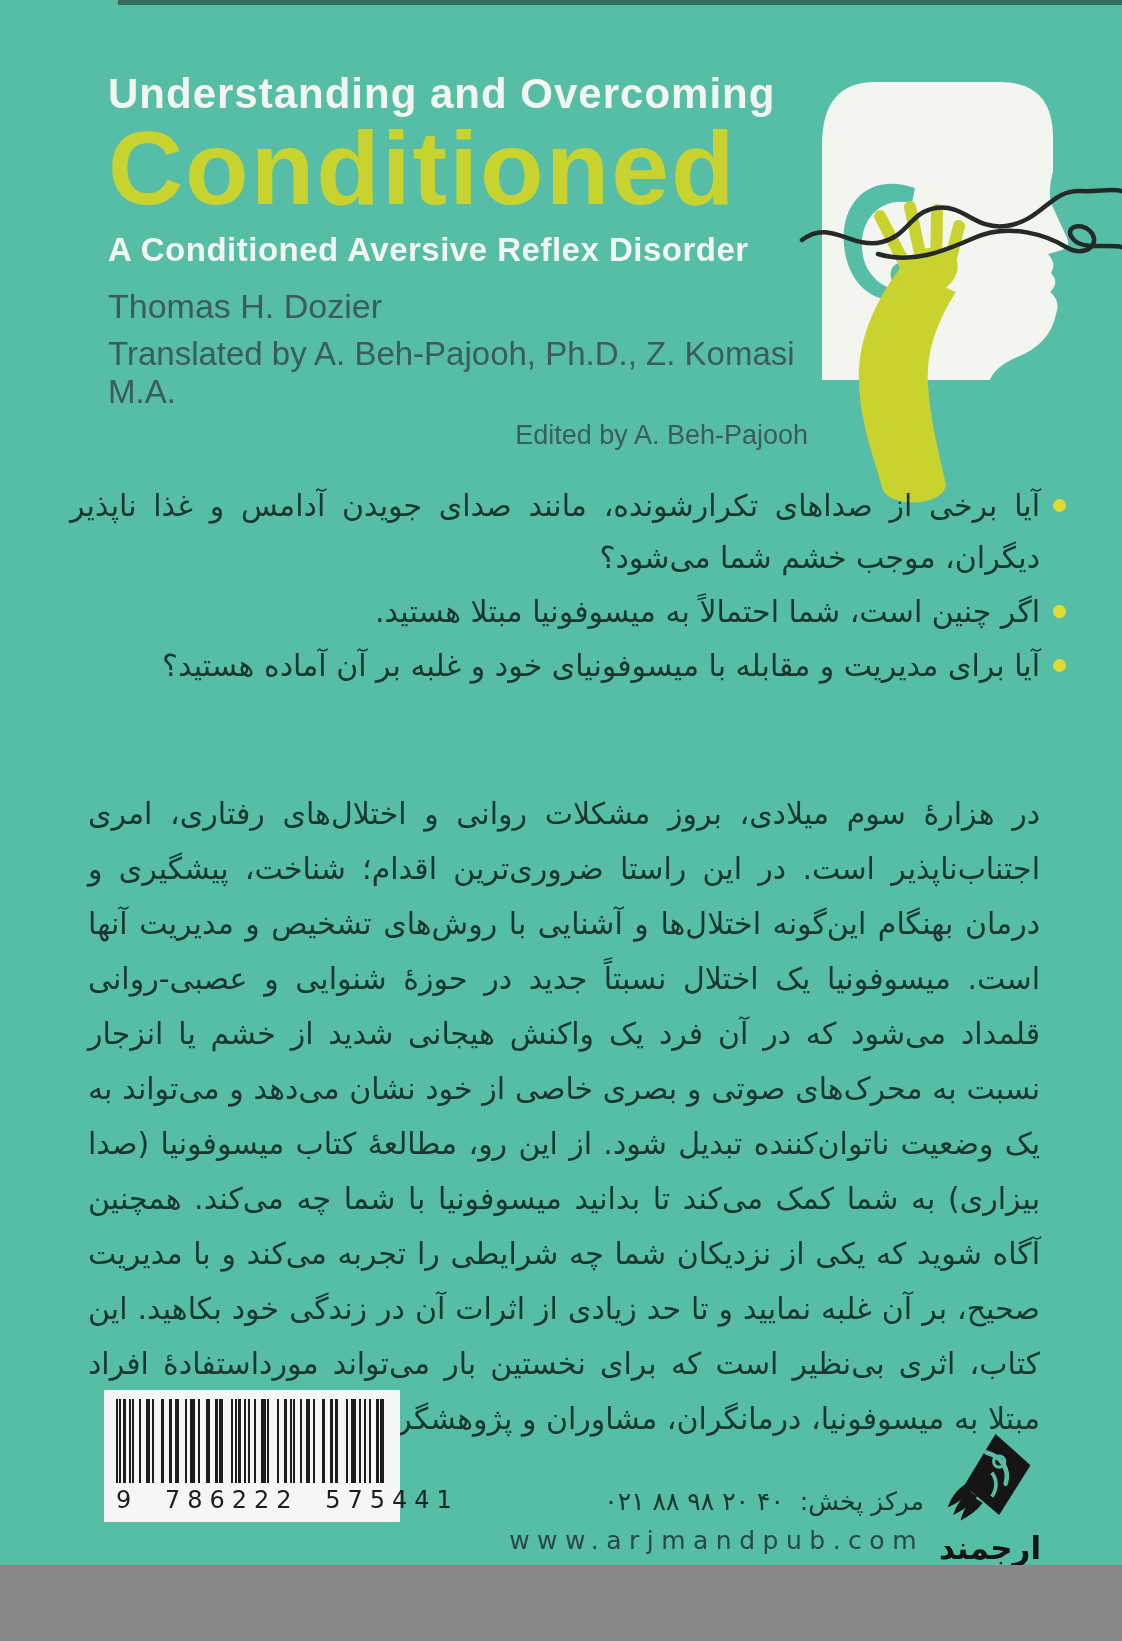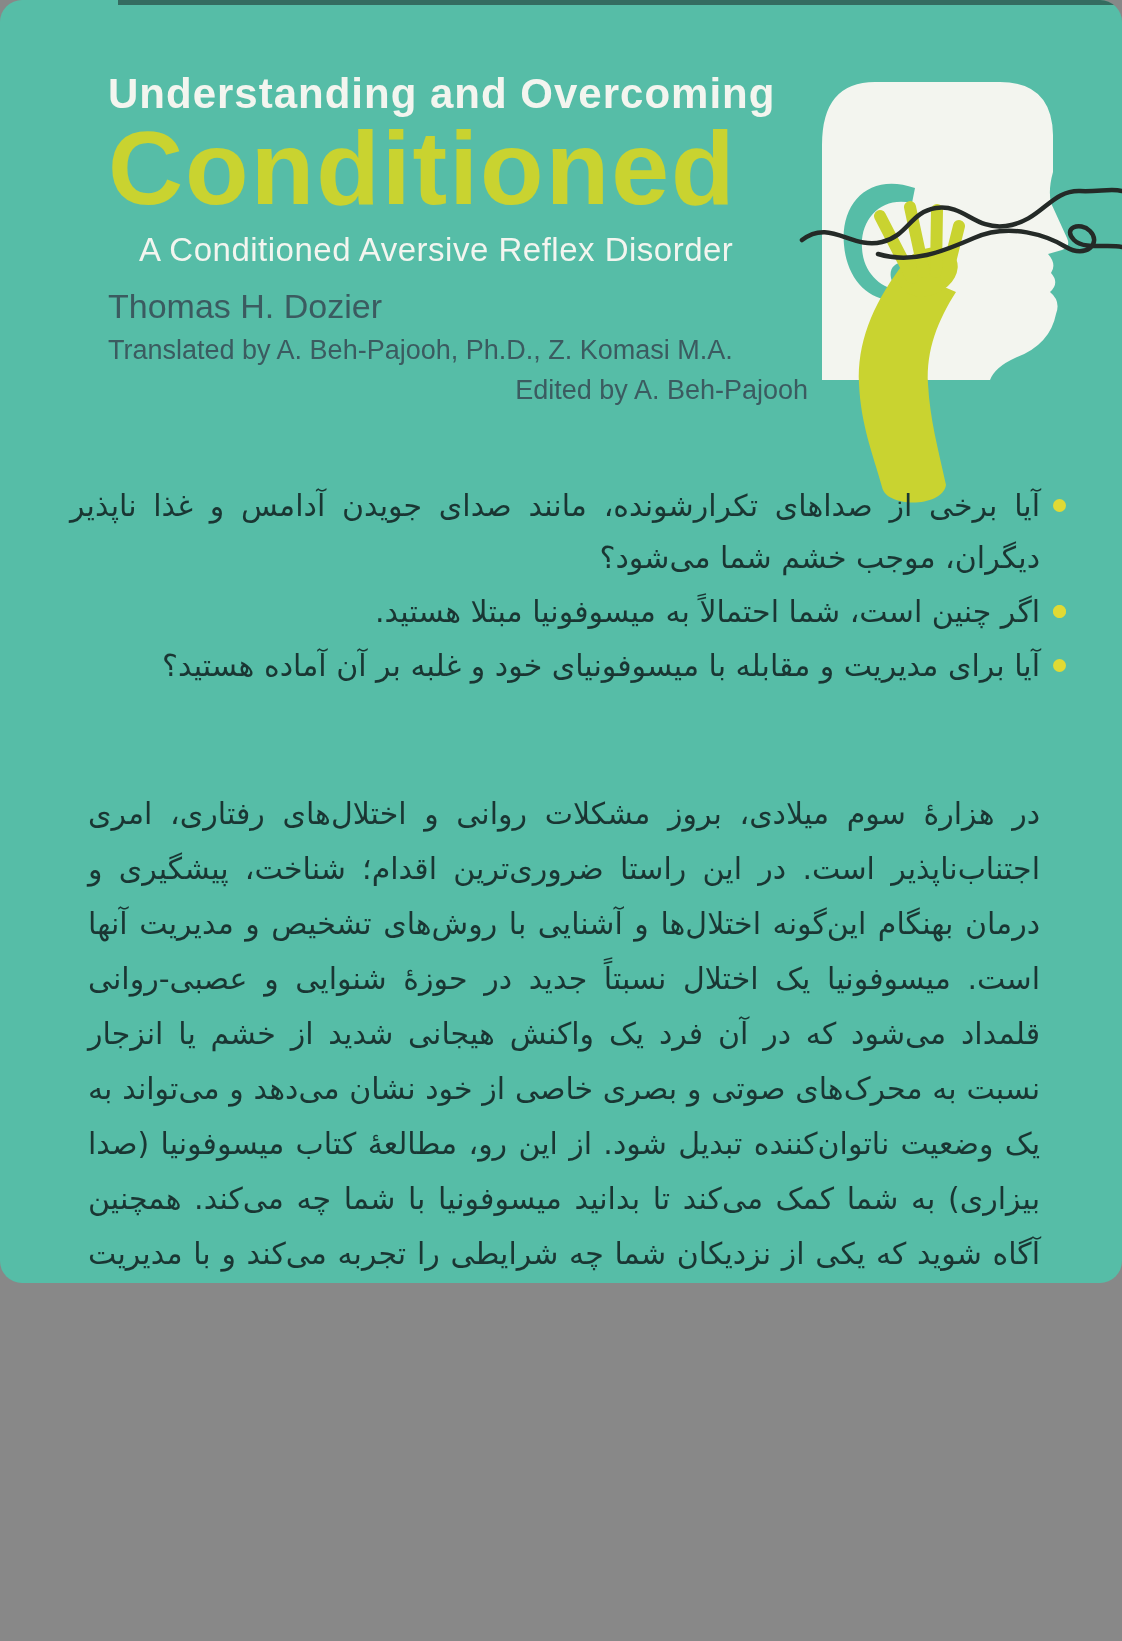--- a/index.html
+++ b/index.html
@@ -10,35 +10,34 @@
     --credit:#3b5b60;
     --ink:#1a3633;
     --scribble:#242a27;
     --logo-black:#151515;
     --barcode-bg:#f6f6f4;
   }
   *{margin:0;padding:0;box-sizing:border-box;}
   html,body{background:#888;}
   .cover{
     position:relative;
-    width:1122px;height:1283px;
+    width:1122px;height:1565px;
     background:var(--bg);
     overflow:hidden;
     font-family:"DejaVu Sans",sans-serif;
-    border-radius:22px;
   }
   .top-edge{position:absolute;top:0;left:118px;right:0;height:5px;background:rgba(18,28,26,.5);}
 
   
   .title-block{position:absolute;left:108px;top:70px;width:700px;font-family:"Liberation Sans",sans-serif;}
   .t1{font-size:42px;font-weight:700;color:var(--white);letter-spacing:1px;}
   .t2{font-size:104px;font-weight:700;color:var(--yellow);letter-spacing:2px;margin-top:-4px;line-height:1.05;}
-  .t3{font-size:33px;font-weight:400;color:var(--white);margin-top:8px;letter-spacing:.5px;margin-left:31px;}
+  .t3{font-size:33px;font-weight:700;color:var(--white);margin-top:8px;letter-spacing:.5px;}
   .author{font-size:34px;color:var(--credit);margin-top:18px;}
-  .translators{font-size:27px;color:var(--credit);margin-top:9px;}
+  .translators{font-size:33px;color:var(--credit);margin-top:9px;}
   .editor{font-size:27px;color:var(--credit);margin-top:9px;text-align:right;}
 
   
   .illustration{position:absolute;left:760px;top:40px;width:362px;height:540px;}
 
   
   .bullets{position:absolute;top:480px;right:82px;left:70px;direction:rtl;color:var(--ink);}
   .bullet-item{position:relative;font-size:30px;line-height:52px;text-align:justify;margin-bottom:2px;}
   .bullet-item .dot{
     position:absolute;right:-26px;top:19px;width:13px;height:13px;border-radius:50%;

